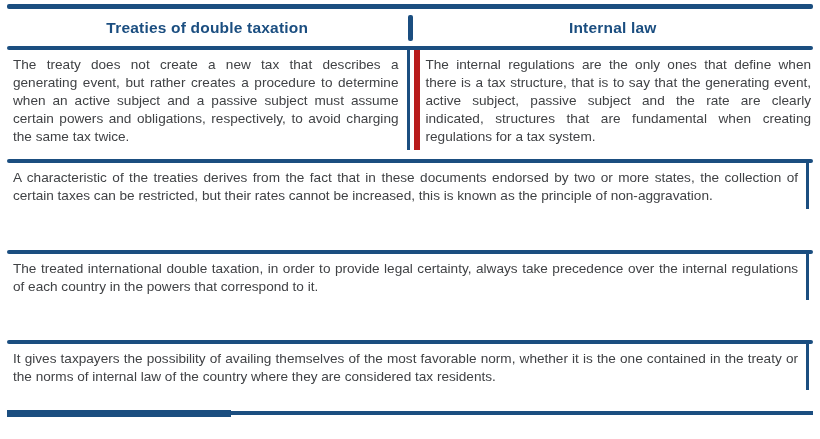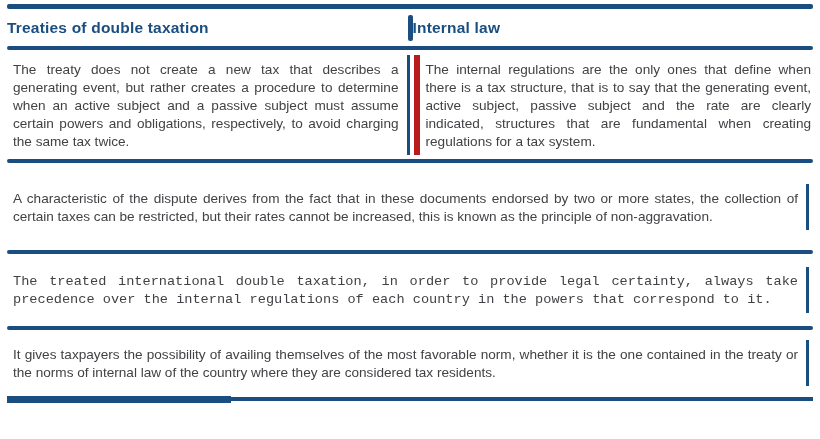--- a/index.html
+++ b/index.html
@@ -29,55 +29,56 @@
   .hrule.thick {
     height: 5px;
   }
   .header-row {
     display: flex;
     align-items: center;
     height: 37px;
   }
   .header-cell {
     flex: 1 1 0;
+    text-align: center;
     color: #1b4e80;
     font-weight: bold;
     font-size: 15.5px;
     letter-spacing: 0.2px;
   }
   .header-divider {
     width: 5px;
     height: 26px;
     background: #1b4e80;
     border-radius: 2px;
   }
   .body-row {
     display: flex;
-    align-items: center;
+    align-items: flex-start;
   }
   .cell {
     flex: 1 1 0;
     box-sizing: border-box;
     color: #404245;
     font-size: 13.6px;
     line-height: 18px;
     text-align: justify;
     padding: 6px 4px 4px 6px;
   }
   .cell.left {
     border-right: 3px solid #1b4e80;
     padding-right: 8px;
   }
   .cell.right {
     border-left: 6px solid #b91c1c;
     padding-right: 2px;
   }
   .row-1 { height: 109px; }
   .row-2 { height: 87px; }
-  .row-3 { height: 72px; font-family: Liberation Mono, monospace; }
+  .row-3 { height: 86px; }
   .row-4 { height: 66px; }
   .gutter { width: 4px; }
   .bottom-rule {
     display: flex;
     align-items: flex-start;
   }
   .bottom-rule .thick-segment {
     width: 224px;
     height: 7px;
     background: #1b4e80;
@@ -107,21 +108,21 @@
 
     <div class="body-row row-1">
       <div class="cell left">The treaty does not create a new tax that describes a generating event, but rather creates a procedure to determine when an active subject and a passive subject must assume certain powers and obligations, respectively, to avoid charging the same tax twice.</div>
       <div class="gutter"></div>
       <div class="cell right">The internal regulations are the only ones that define when there is a tax structure, that is to say that the generating event, active subject, passive subject and the rate are clearly indicated, structures that are fundamental when creating regulations for a tax system.</div>
     </div>
 
     <div class="hrule"></div>
 
     <div class="body-row row-2">
-      <div class="cell left">A characteristic of the dispute derives from the fact that in these documents endorsed by two or more states, the collection of certain taxes can be restricted, but their rates cannot be increased, this is known as the principle of non-aggravation.</div>
+      <div class="cell left">A characteristic of the treaties derives from the fact that in these documents endorsed by two or more states, the collection of certain taxes can be restricted, but their rates cannot be increased, this is known as the principle of non-aggravation.</div>
       <div class="gutter"></div>
     </div>
 
     <div class="hrule"></div>
 
     <div class="body-row row-3">
       <div class="cell left">The treated international double taxation, in order to provide legal certainty, always take precedence over the internal regulations of each country in the powers that correspond to it.</div>
       <div class="gutter"></div>
     </div>
 

